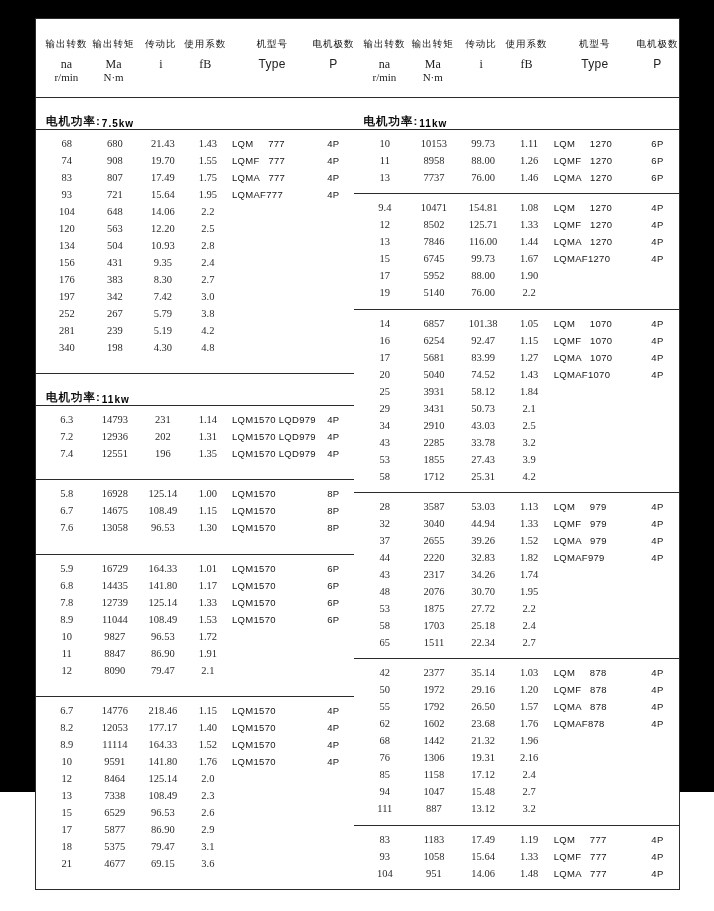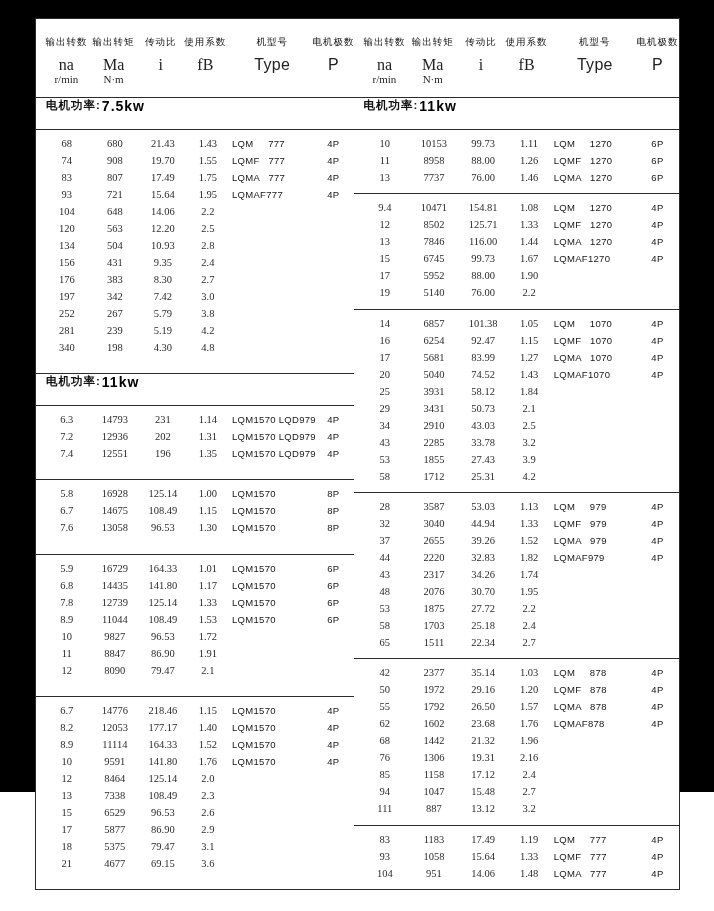--- a/index.html
+++ b/index.html
@@ -13,29 +13,29 @@
   }
   #left-box{left:35px;width:320px;}
   #right-box{left:353.5px;width:326px;border-left:none;}
 
   .thead{
     height:79px;box-sizing:border-box;border-bottom:1.3px solid #2b2b2b;
     display:flex;align-items:center;padding:4px 2px 0 6px;flex:0 0 auto;
   }
   .hcol{display:flex;flex-direction:column;align-items:center;justify-content:center;}
   .h-zh{font-size:9.5px;letter-spacing:1px;color:#111;white-space:nowrap;}
-  .h-sym{font-size:16px;color:#222;margin-top:7px;line-height:1.1;}
+  .h-sym{font-size:12px;color:#222;margin-top:7px;line-height:1.1;}
   .h-unit{font-size:11px;color:#222;height:10px;line-height:10px;}
 
   .section-title{
     height:32px;box-sizing:border-box;border-bottom:1.3px solid #2b2b2b;
-    display:flex;align-items:flex-start;padding-left:10px;flex:0 0 auto;
+    display:flex;align-items:flex-end;padding-left:10px;flex:0 0 auto;
   }
   .st-prefix{font-size:11.5px;font-weight:bold;letter-spacing:1px;color:#111;}
-  .st-value{font-size:14px;font-weight:bold;color:#000;letter-spacing:1px;margin-left:1px;}
+  .st-value{font-size:10px;font-weight:bold;color:#000;letter-spacing:1px;margin-left:1px;}
 
   .block{
     display:flex;flex-direction:column;box-sizing:border-box;
     padding:5px 2px 5px 6px;border-bottom:1.3px solid #2b2b2b;
     flex:1 0 auto;
   }
   .tbox > .block:last-child{border-bottom:none;}
 
   .row{display:flex;align-items:center;height:17px;flex:0 0 auto;}
   .cell{box-sizing:border-box;overflow:visible;}

